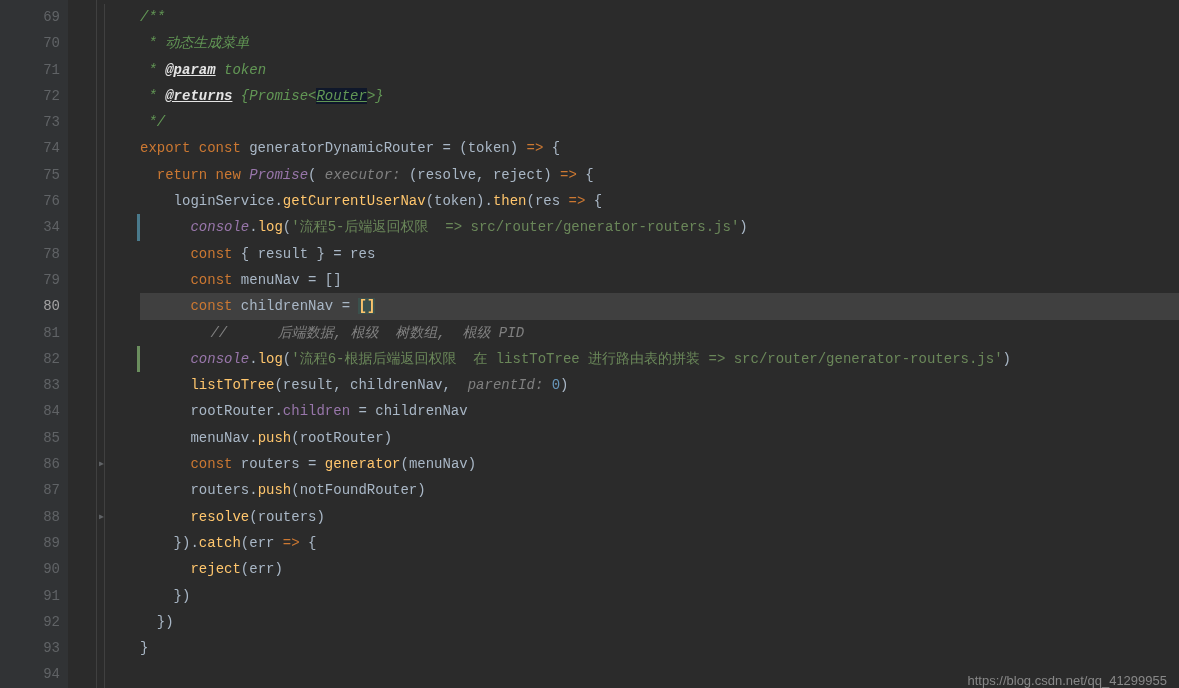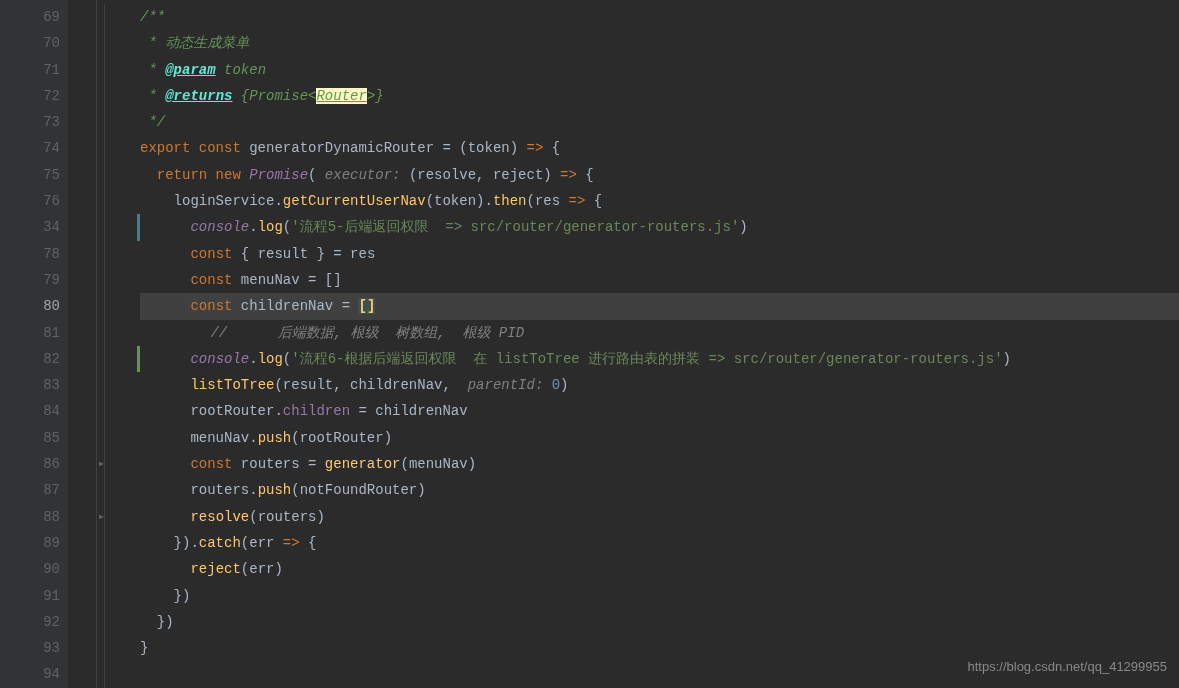--- a/index.html
+++ b/index.html
@@ -72,50 +72,50 @@
       height: 26.3px;
       line-height: 26.3px;
       white-space: pre;
       position: relative;
     }
     .code-line.current {
       background: #404040;
     }
     .c-comment { color: #808080; font-style: italic; margin-left: 20px; }
     .c-doc { color: #629755; font-style: italic; }
-    .c-doc-tag { color: #5eead4; font-weight: bold; font-style: italic; text-decoration: underline; }
+    .c-doc-tag { color: #e5e5e5; font-weight: bold; font-style: italic; text-decoration: underline; }
     .c-doc-link { color: #629755; font-style: italic; text-decoration: underline; }
     .c-keyword { color: #cc7832; }
     .c-string { color: #6a8759; }
     .c-func { color: #ffc66d; }
     .c-var { color: #a9b7c6; }
     .c-prop { color: #9876aa; }
     .c-num { color: #6897bb; }
     .c-param { color: #808080; font-style: italic; }
     .c-global { color: #9876aa; font-style: italic; }
     .c-brace { color: #a9b7c6; }
     .c-bracket-h { color: #ffc66d; font-weight: bold; }
-    .highlight-box { background: #fef9c3; }
+    .highlight-box { background: #0f172a; }
     .caret-bracket { background: #3b514d; }
     .change-marker {
       position: absolute;
       left: -3px;
       width: 3px;
       height: 26.3px;
       background: #4a7a8c;
     }
     .change-marker.mod { background: #6b8e5e; }
     .annotation-overlay {
       position: absolute;
       pointer-events: none;
       z-index: 10;
     }
     .watermark {
       position: absolute;
-      bottom: 14px;
+      bottom: 0;
       right: 12px;
       color: #888;
       font-size: 13px;
       font-family: Arial, sans-serif;
     }
     .arrow-triangle {
       color: #606366;
       font-size: 8px;
     }
   </style>

